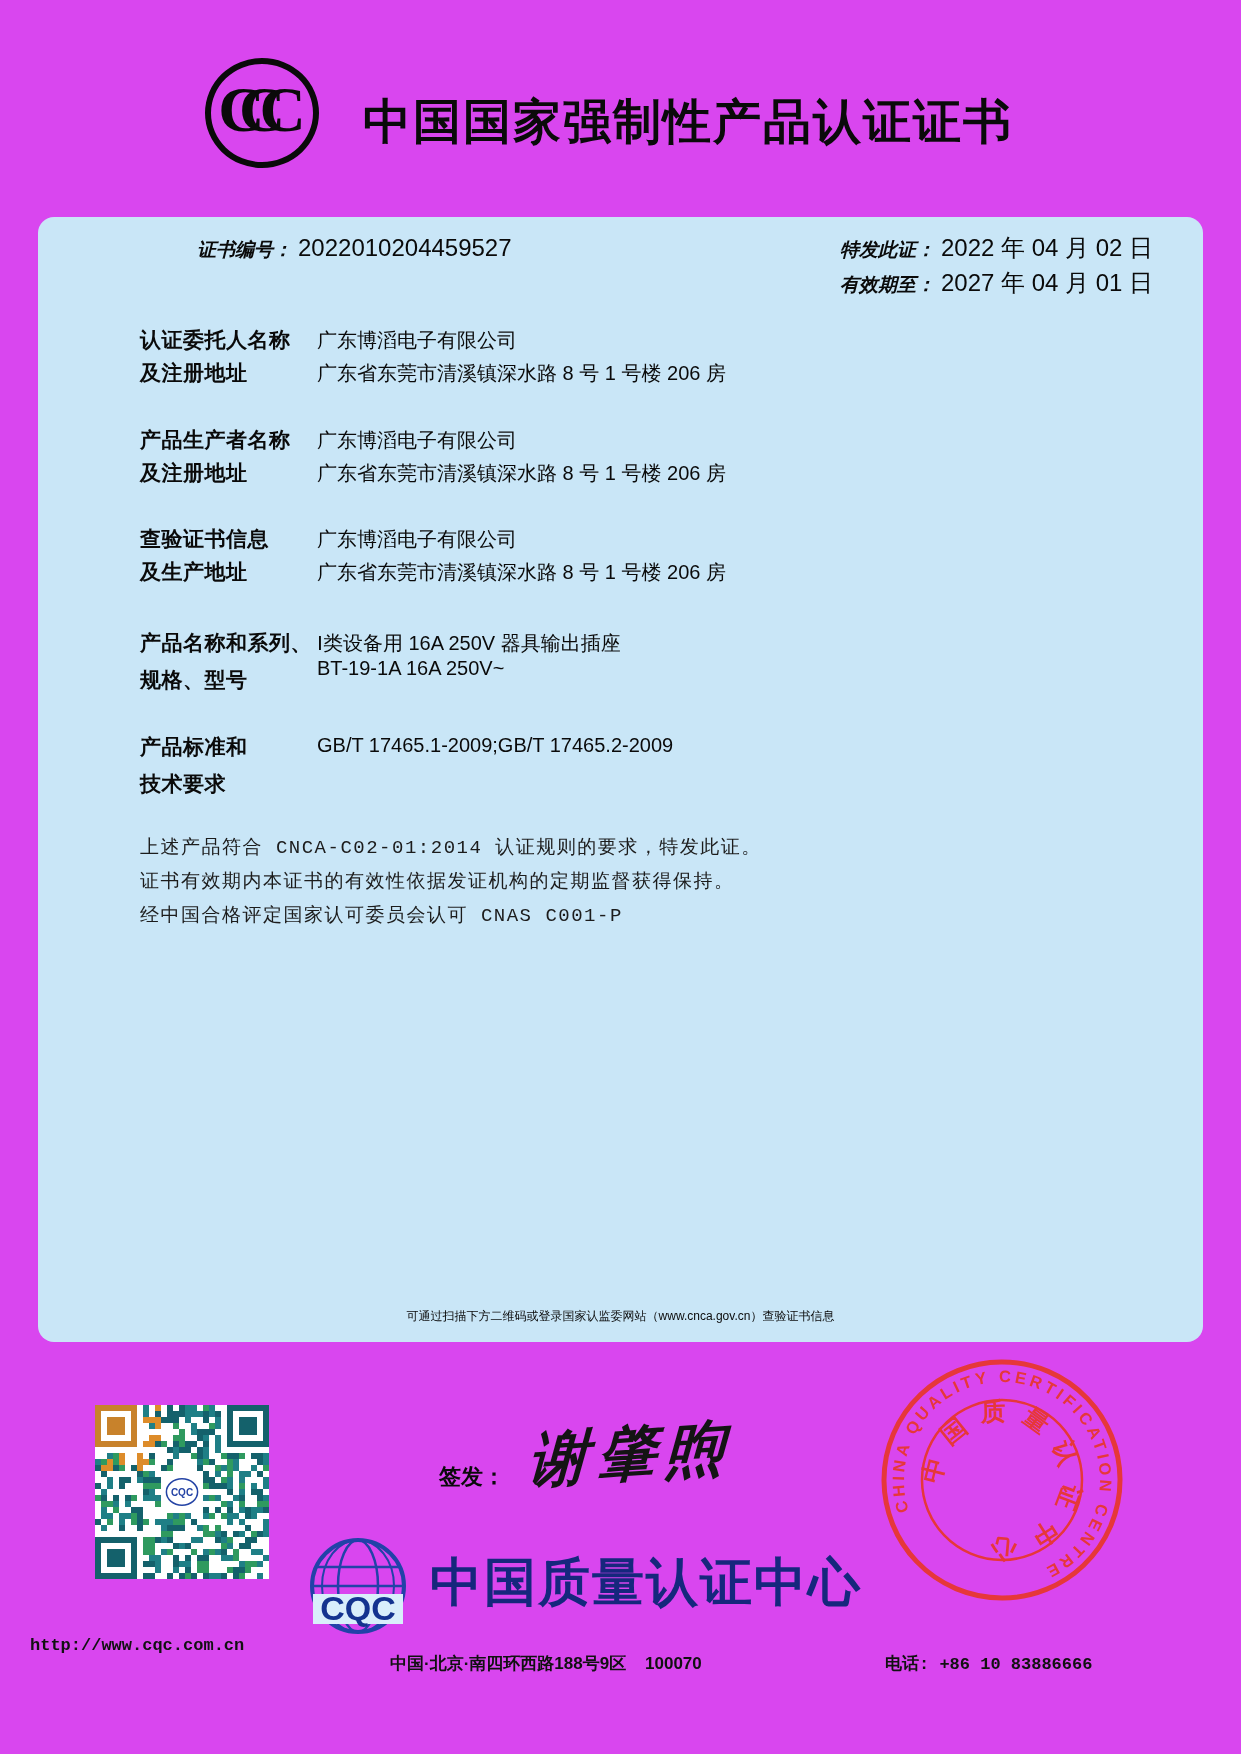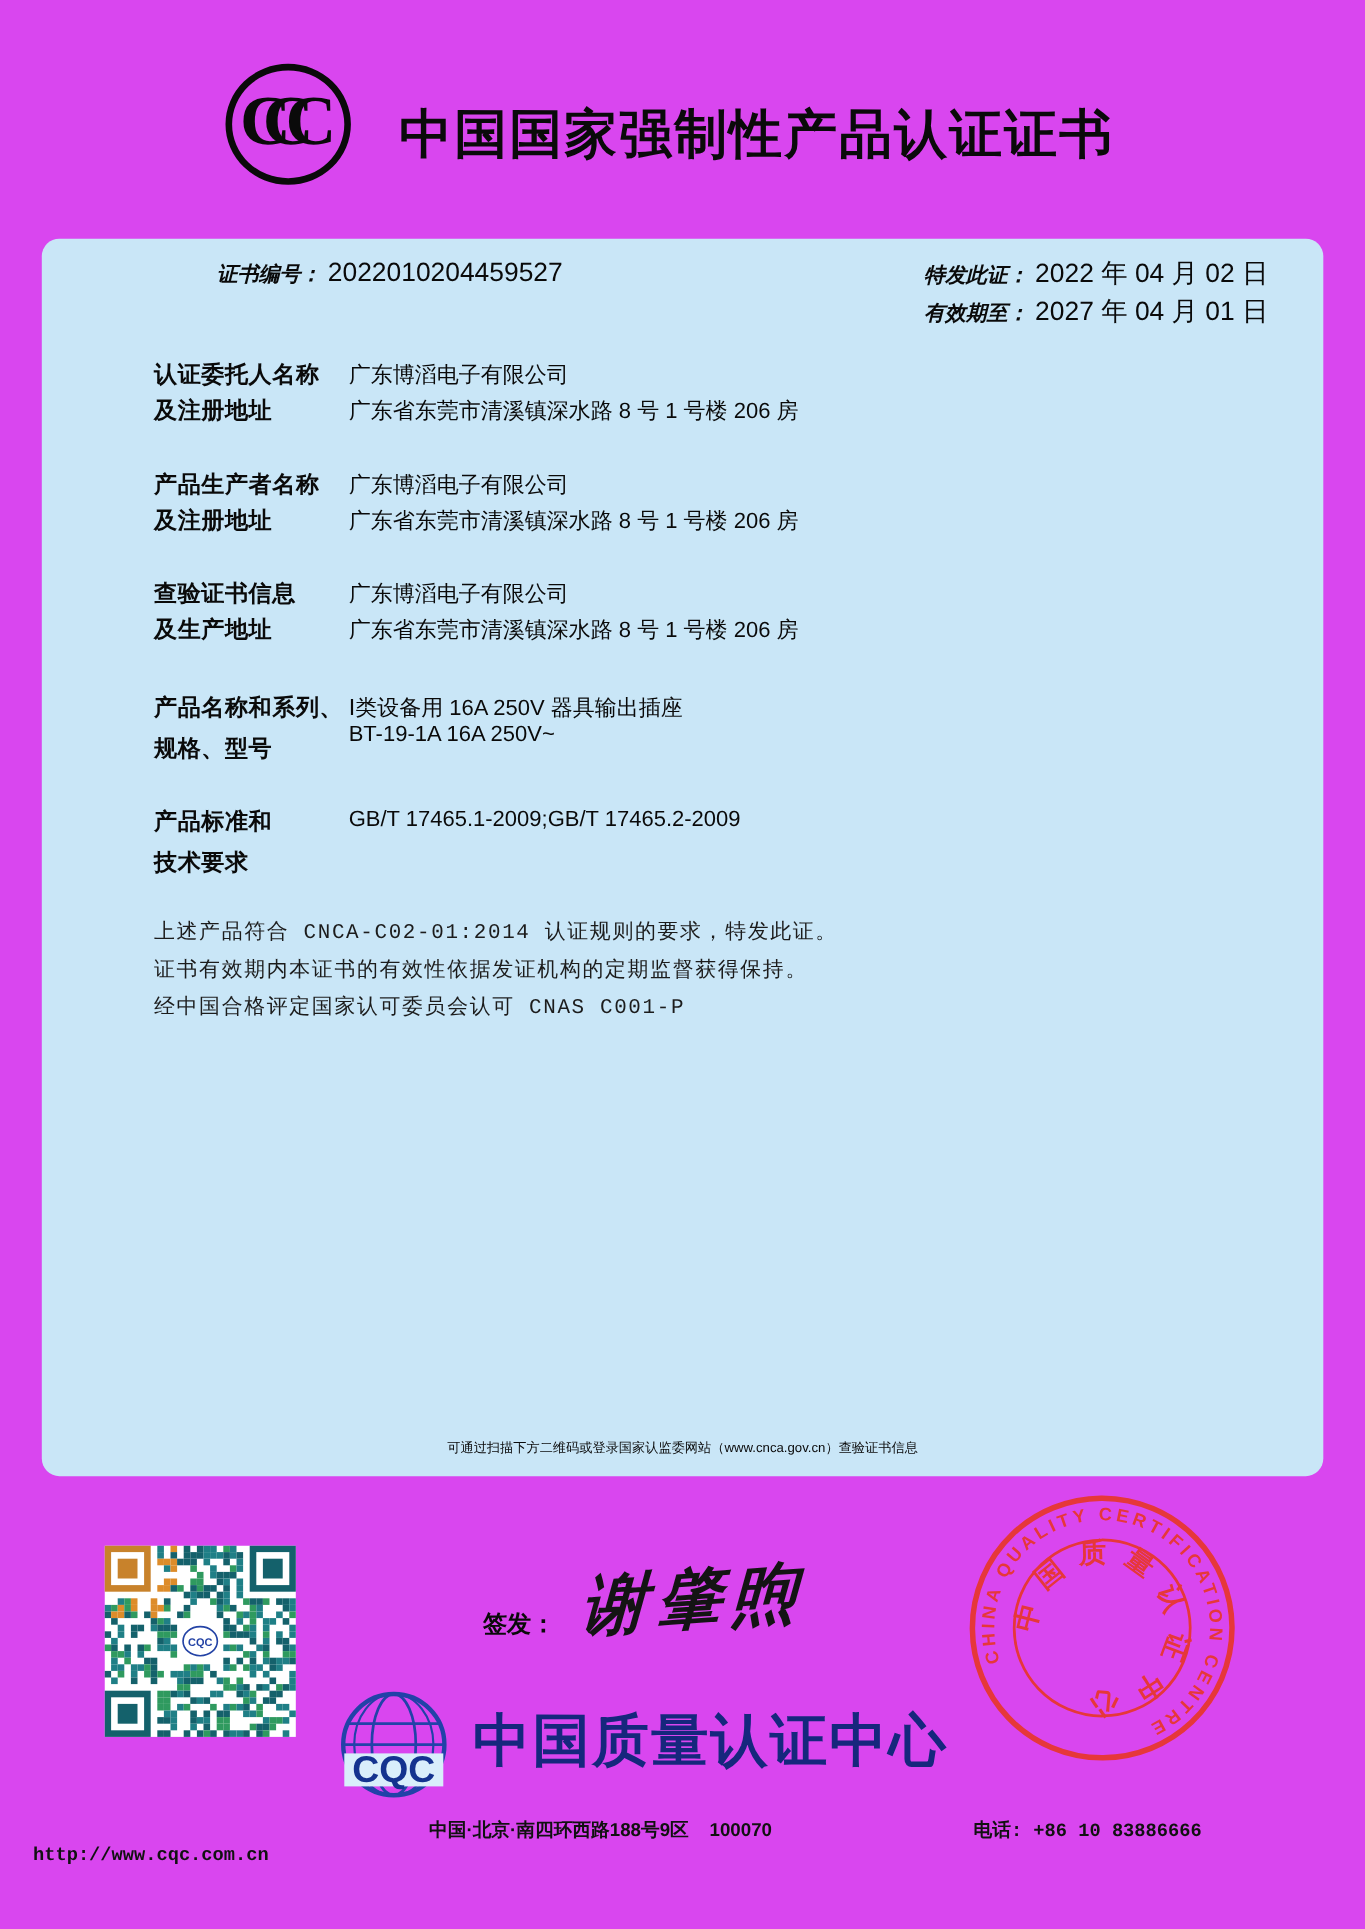--- a/index.html
+++ b/index.html
@@ -39,21 +39,21 @@
              font-family:"Liberation Serif","DejaVu Serif",serif;font-style:italic;font-weight:600;
              transform:rotate(-4deg) skewX(-6deg);letter-spacing:8px;}
 
   
   .issuer-name{left:430px;top:1548px;font-size:52px;font-weight:bold;color:#16277d;letter-spacing:2px;}
 
   
   .seal{left:878px;top:1356px;width:248px;height:248px;transform:rotate(-22deg);opacity:0.92;}
 
   
-  .footer-url{left:30px;top:1678px;font-size:17px;font-weight:bold;color:#111;
+  .footer-url{left:30px;top:1636px;font-size:17px;font-weight:bold;color:#111;
               font-family:"Liberation Mono","DejaVu Sans Mono",monospace;}
   .footer-addr{left:390px;top:1652px;font-size:17px;font-weight:bold;color:#111;white-space:pre;}
   .footer-phone{left:885px;top:1652px;font-size:17px;font-weight:bold;color:#111;
                 font-family:"Liberation Mono","DejaVu Sans Mono",monospace;}
 </style>
 </head>
 <body>
 
 <div class="page">
 

